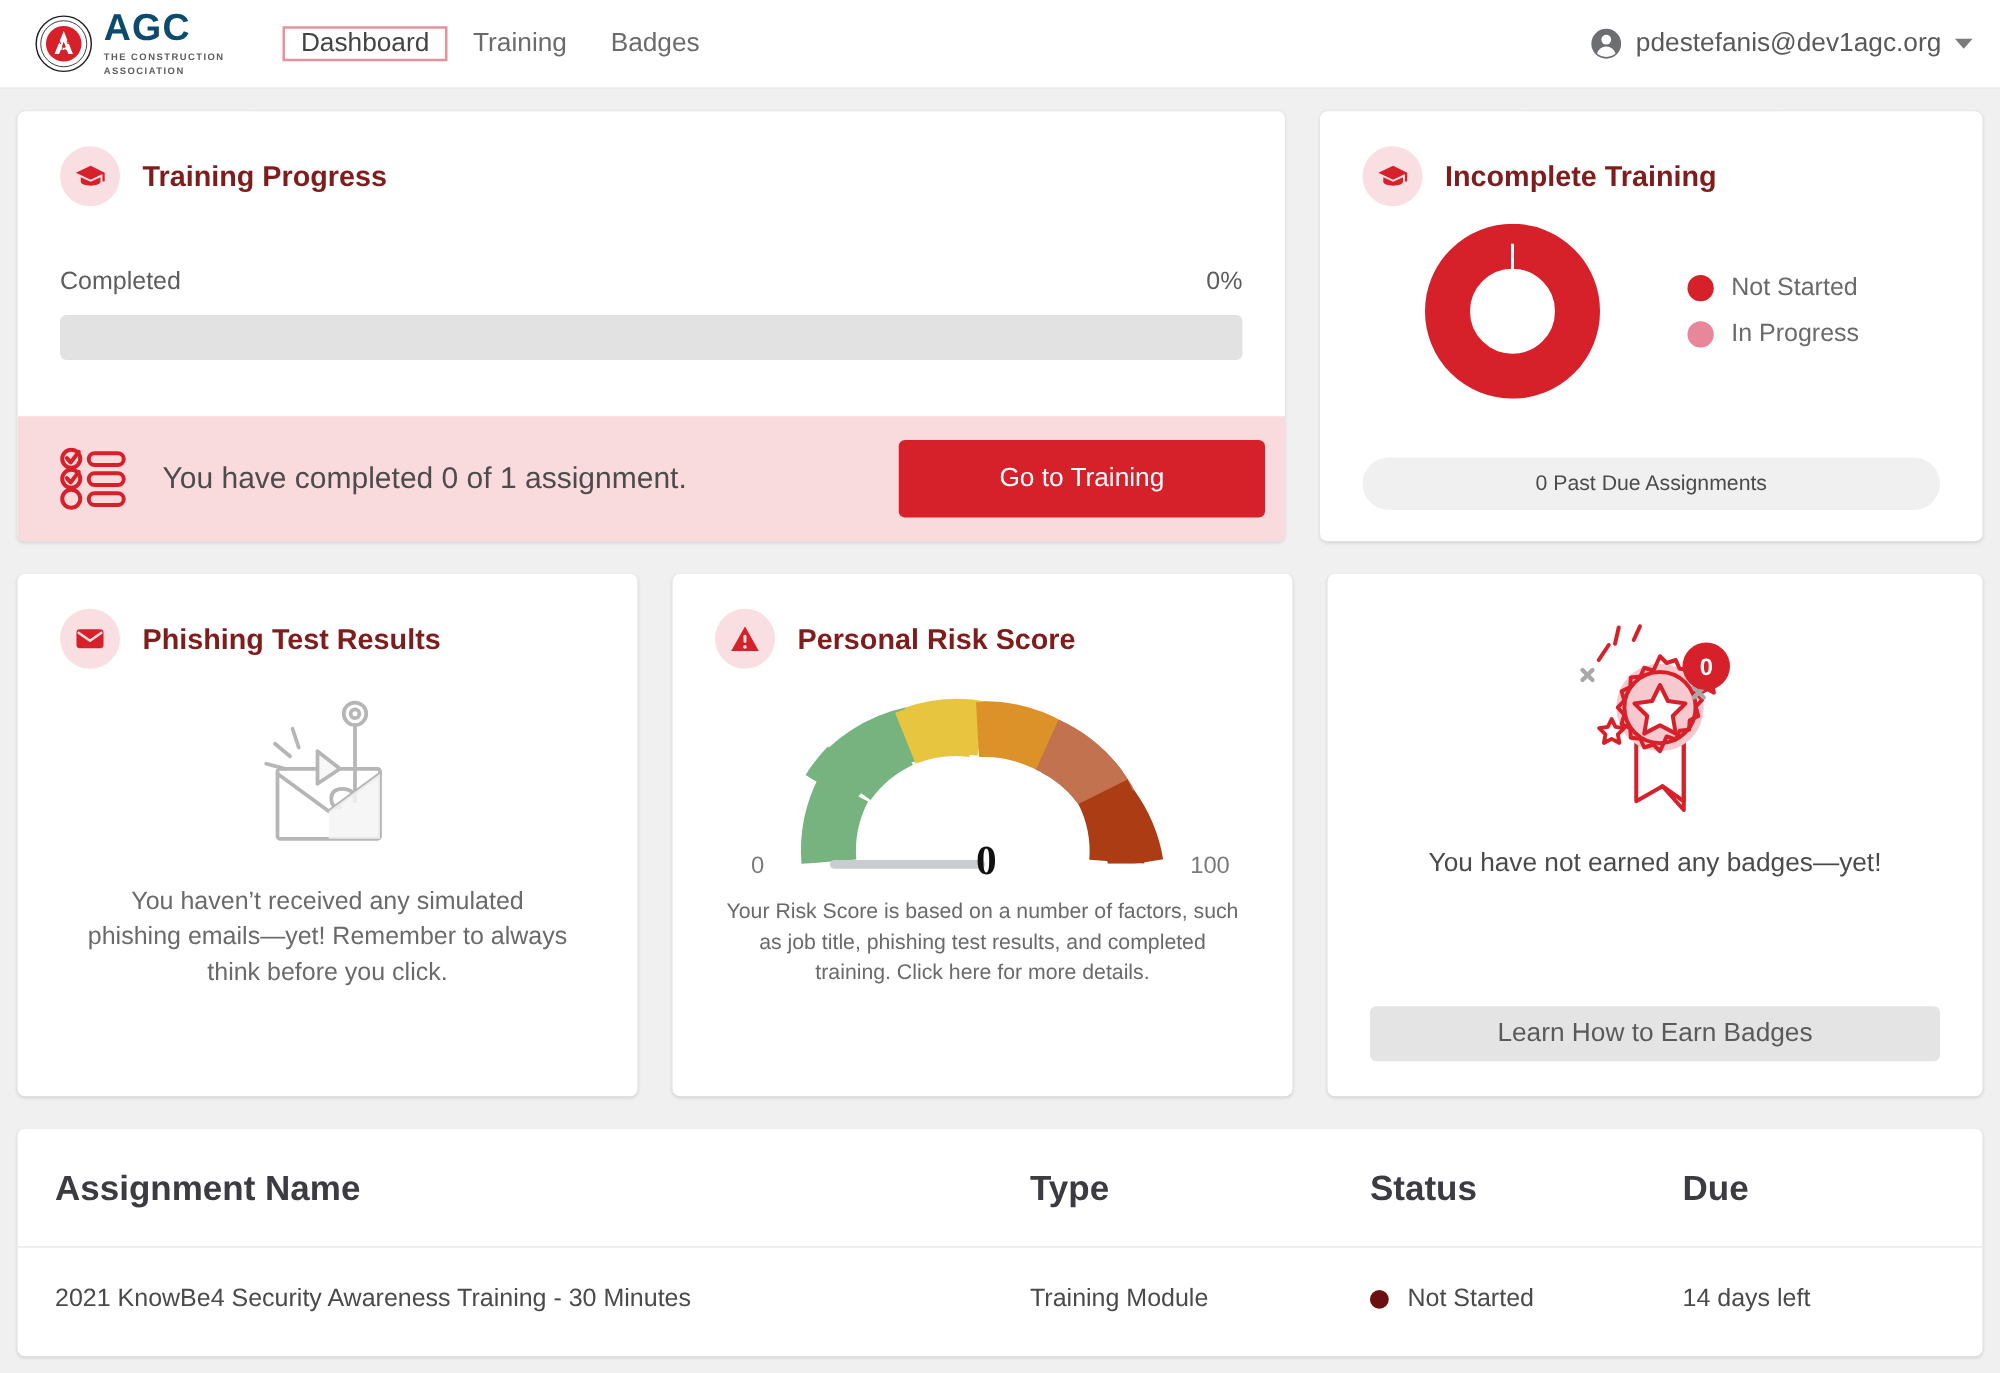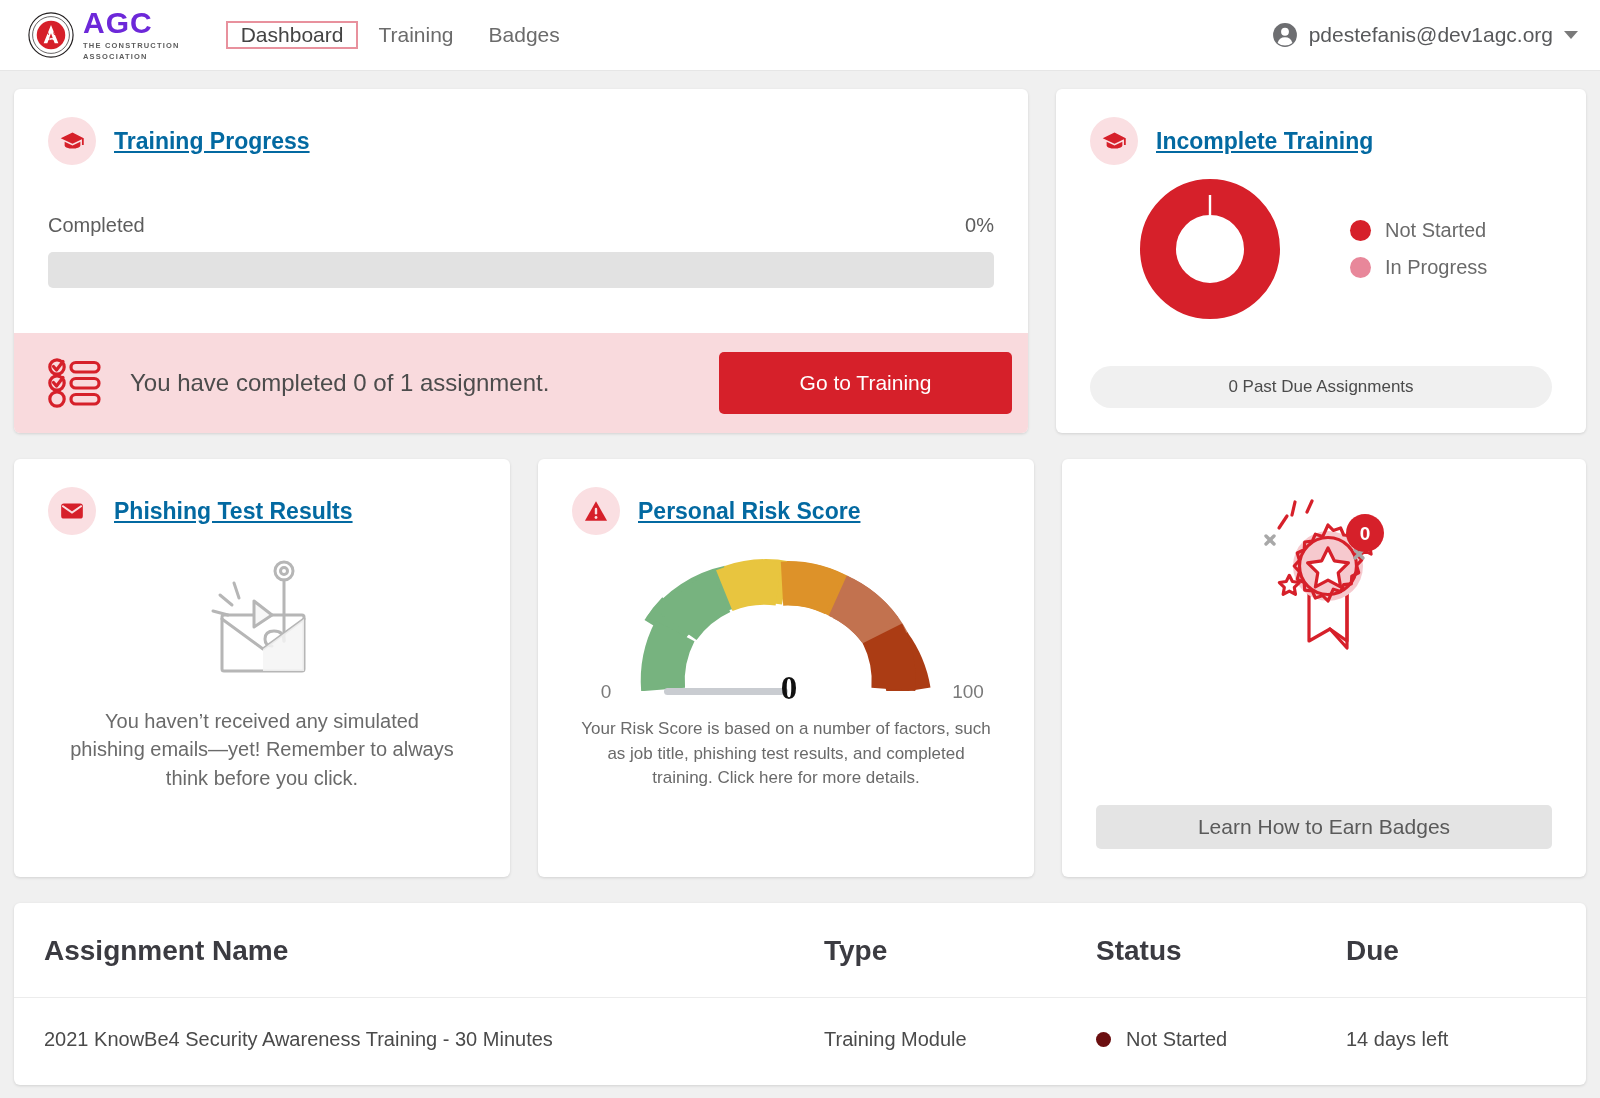--- a/index.html
+++ b/index.html
@@ -17,21 +17,21 @@
     display: flex;
     align-items: center;
     position: relative;
     border-bottom: 1px solid #e6e6e6;
   }
   .brand { display: flex; align-items: center; margin-left: 28px; }
   .brand-seal { width: 46px; height: 46px; flex: 0 0 46px; }
   .brand-words { margin-left: 9px; }
   .brand-agc {
     font-size: 30px; font-weight: bold; letter-spacing: 1px;
-    color: #6d28d9; line-height: 1; font-family: "Liberation Sans", sans-serif;
+    color: #0c4a6e; line-height: 1; font-family: "Liberation Sans", sans-serif;
   }
   .brand-sub {
     font-size: 7.5px; letter-spacing: 1.2px; color: #5c5c5c;
     line-height: 1.45; margin-top: 3px; font-weight: bold;
   }
   .mainnav { display: flex; align-items: center; margin-left: 46px; gap: 5px; }
   .navitem {
     font-size: 21px; color: #6b6b6b; padding: 0 13px;
     border: 2px solid transparent; cursor: pointer; white-space: nowrap;
   }
@@ -56,21 +56,21 @@
     background: #ffffff; border-radius: 6px;
     box-shadow: 0 1px 3px rgba(0,0,0,.13);
     position: relative; overflow: hidden;
   }
   .card-title-row { display: flex; align-items: center; gap: 18px; }
   .badge-icon {
     width: 48px; height: 48px; border-radius: 50%;
     background: #fadfe2; display: flex; align-items: center;
     justify-content: center; flex: 0 0 48px;
   }
-  .card-title { font-size: 23px; font-weight: bold; color: #0369a1; text-decoration: underline; }
+  .card-title { font-size: 23px; font-weight: bold; color: #7f1d1d; }
 
   
   .c-training { flex: 0 0 1014px; height: 344px; display: flex; flex-direction: column; }
   .c-training .body { padding: 28px 34px 0 34px; flex: 1; }
   .tp-labels {
     display: flex; justify-content: space-between; align-items: flex-end;
     margin-top: 49px;
   }
   .tp-completed { font-size: 20px; color: #5d5d5d; }
   .tp-pct { font-size: 20px; color: #5d5d5d; }
@@ -378,20 +378,21 @@
             <g stroke="#a8a8a8" stroke-width="3.4" stroke-linecap="round">
               <line x1="37" y1="43" x2="45" y2="51"></line>
                 <line x1="45" y1="43" x2="37" y2="51"></line>
               <line x1="126" y1="57" x2="134" y2="65"></line>
                 <line x1="134" y1="57" x2="126" y2="65"></line>
             </g>
             <circle cx="136" cy="40" r="19" fill="#d6202a"></circle>
             <text x="136" y="47" font-size="19" fill="#fff" text-anchor="middle" font-weight="bold" font-family="Liberation Sans, sans-serif">0</text>
           </svg>
         </div>
+        <div class="badges-msg">You have not earned any badges—yet!</div>
       </div>
       <button class="btn-muted">Learn How to Earn Badges</button>
     </div>
   </div>
 
   <div class="card c-table">
     <table class="tbl">
       <thead>
         <tr>
           <th class="col-name">Assignment Name</th>

